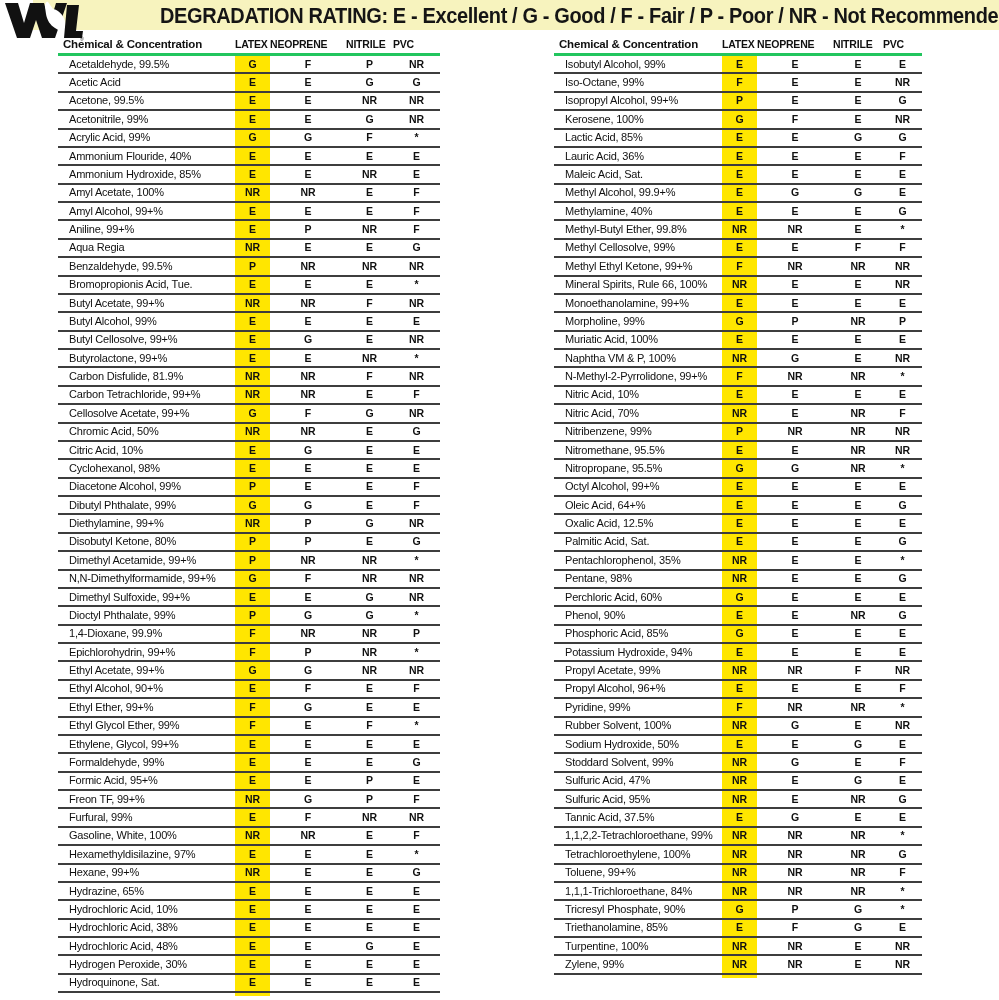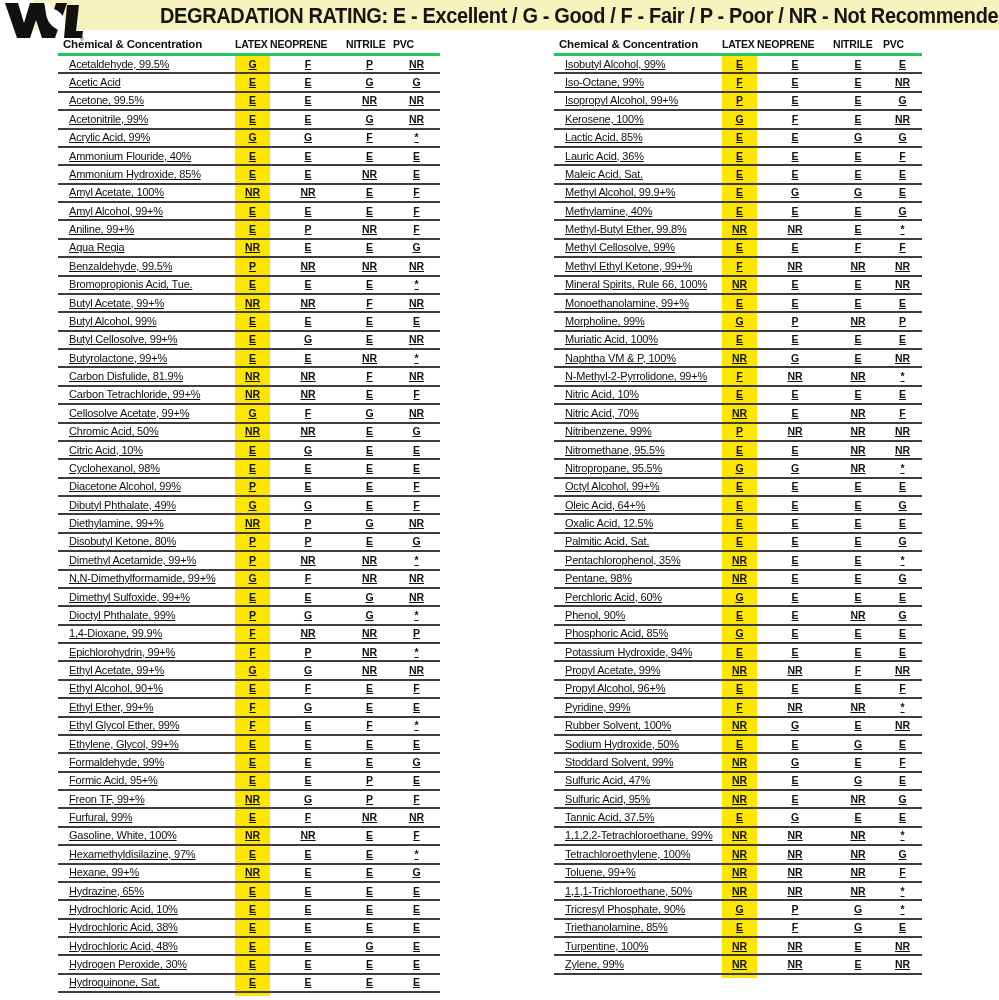--- a/index.html
+++ b/index.html
@@ -25,21 +25,21 @@
   .t-left  { left:58px;  width:382px; }
   .t-right { left:554px; width:368px; }
   .thead {
     display:grid; height:24px; align-items:end;
     border-bottom:3px solid #22c55e; padding-bottom:3px;
   }
   .t-left  .thead, .t-left  .trow { grid-template-columns:177px 35px 76px 47px 47px; }
   .t-right .thead, .t-right .trow { grid-template-columns:168px 35px 76px 50px 39px; }
   .hcell { font-size:10.5px; font-weight:bold; text-align:left; letter-spacing:-0.2px; white-space:nowrap; }
   .hname { font-size:11.5px; text-align:left; padding-left:5px; }
-  .tbody { position:relative;text-decoration:underline; }
+  .tbody { position:relative; }
   .stripe { position:absolute; top:0; bottom:-3px; background:#ffe600; z-index:0; }
   .t-left  .stripe { left:177px; width:35px; }
   .t-right .stripe { left:168px; width:35px; }
   .trow {
     position:relative; z-index:1; display:grid; height:18.39px;
     border-bottom:2px solid #3d3d3d; align-items:center;
   }
   .tcell { font-size:11px; line-height:11px; white-space:nowrap; }
   .cname { text-align:left; padding-left:11px; letter-spacing:-0.2px; }
   .crate { text-align:center; font-weight:bold; font-size:10.5px; }
@@ -235,21 +235,21 @@
             <div class="tcell crate">E</div>
           </div>
           <div class="trow">
             <div class="tcell cname">Diacetone Alcohol, 99%</div>
             <div class="tcell crate">P</div>
             <div class="tcell crate">E</div>
             <div class="tcell crate">E</div>
             <div class="tcell crate">F</div>
           </div>
           <div class="trow">
-            <div class="tcell cname">Dibutyl Phthalate, 49%</div>
+            <div class="tcell cname">Dibutyl Phthalate, 99%</div>
             <div class="tcell crate">G</div>
             <div class="tcell crate">G</div>
             <div class="tcell crate">E</div>
             <div class="tcell crate">F</div>
           </div>
           <div class="trow">
             <div class="tcell cname">Diethylamine, 99+%</div>
             <div class="tcell crate">NR</div>
             <div class="tcell crate">P</div>
             <div class="tcell crate">G</div>
@@ -754,21 +754,21 @@
             <div class="tcell crate">G</div>
           </div>
           <div class="trow">
             <div class="tcell cname">Toluene, 99+%</div>
             <div class="tcell crate">NR</div>
             <div class="tcell crate">NR</div>
             <div class="tcell crate">NR</div>
             <div class="tcell crate">F</div>
           </div>
           <div class="trow">
-            <div class="tcell cname">1,1,1-Trichloroethane, 50%</div>
+            <div class="tcell cname">1,1,1-Trichloroethane, 84%</div>
             <div class="tcell crate">NR</div>
             <div class="tcell crate">NR</div>
             <div class="tcell crate">NR</div>
             <div class="tcell crate">*</div>
           </div>
           <div class="trow">
             <div class="tcell cname">Tricresyl Phosphate, 90%</div>
             <div class="tcell crate">G</div>
             <div class="tcell crate">P</div>
             <div class="tcell crate">G</div>

